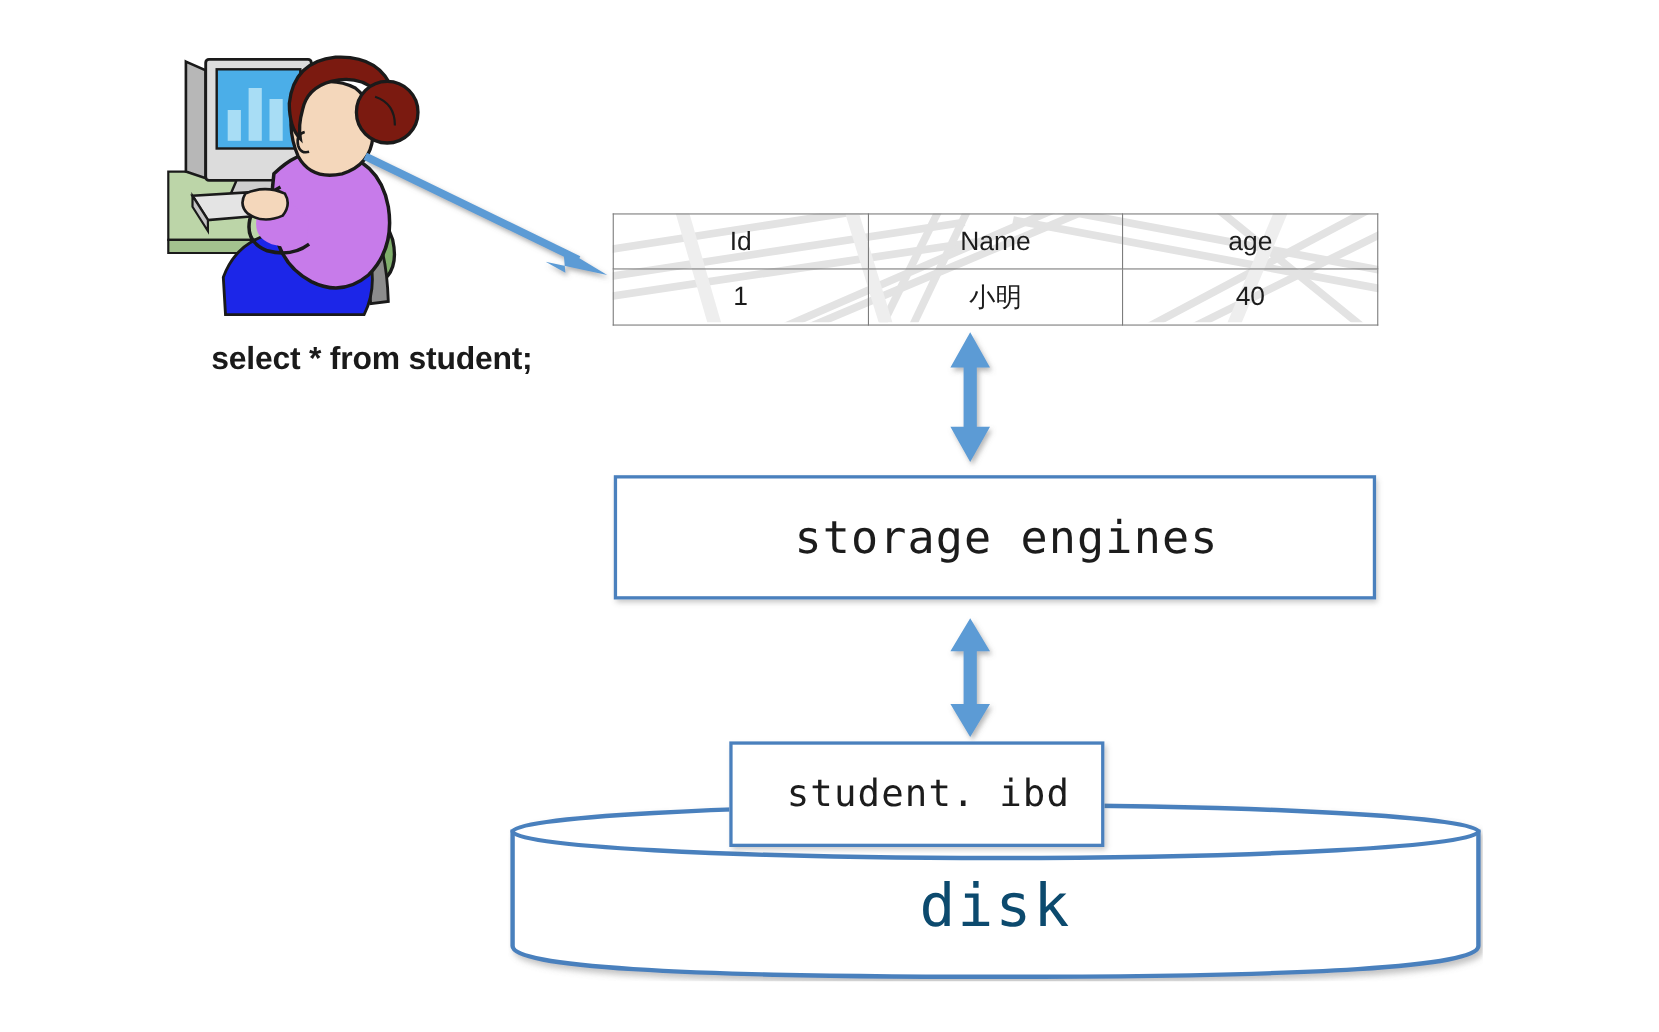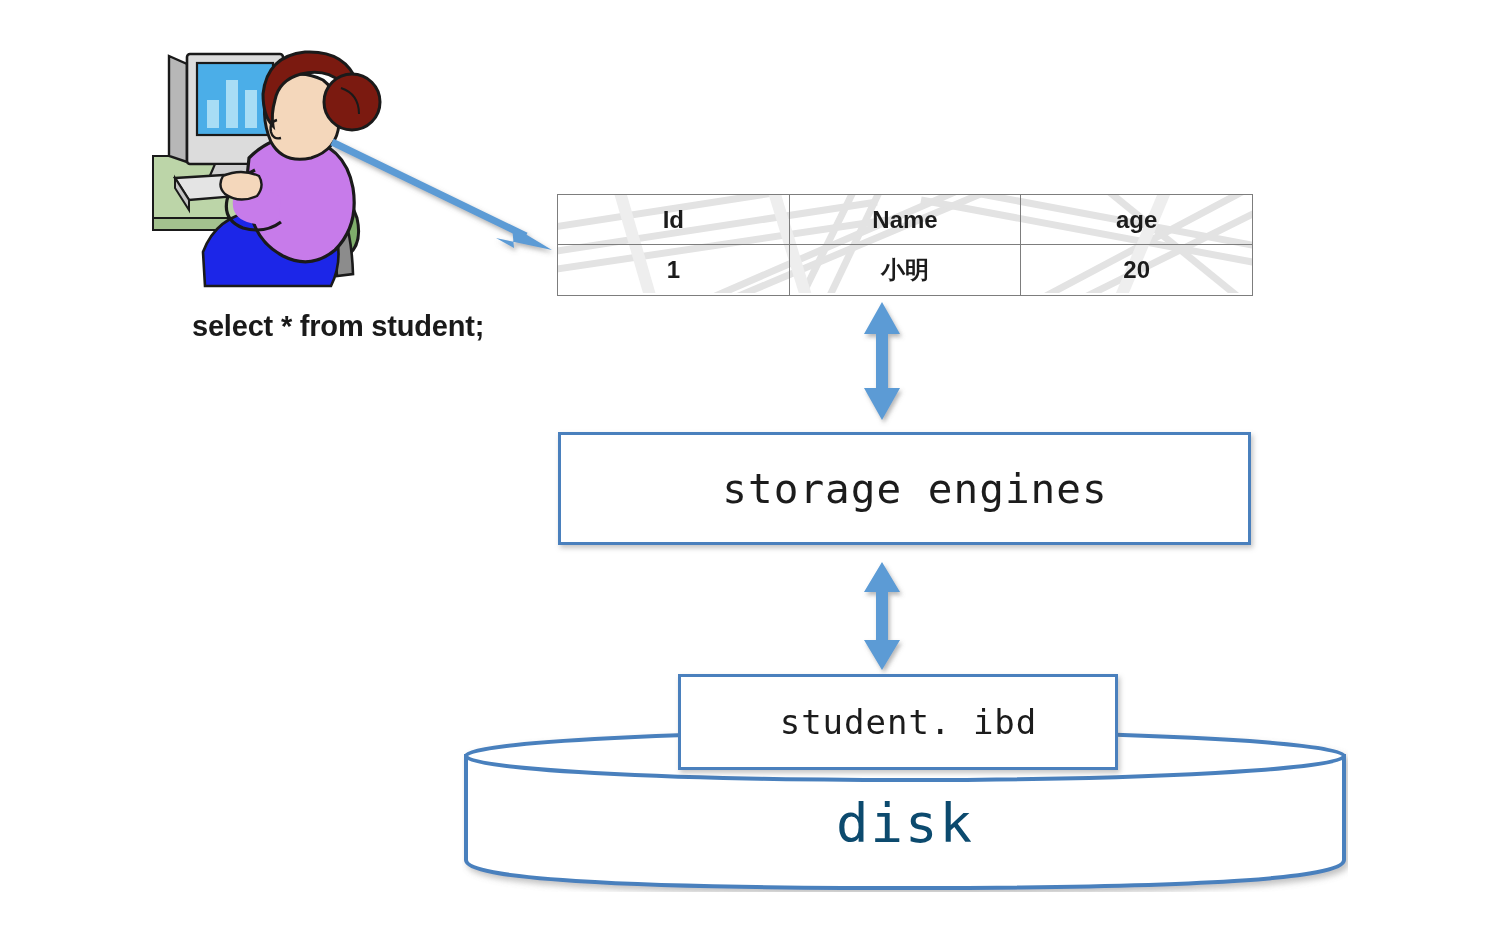--- a/index.html
+++ b/index.html
@@ -60,21 +60,21 @@
     height: 99px;
     border-collapse: collapse;
     table-layout: fixed;
     background: transparent;
   }
   table.result-table td,
   table.result-table th {
     border: 1.6px solid #7d7d7d;
     text-align: center;
     vertical-align: middle;
-    font-weight: bold;
+    font-weight: normal;
     font-size: 24px;
     color: #1c1c1c;
     background: transparent;
     padding: 0;
   }
   table.result-table th { height: 49px; }
   table.result-table td { height: 50px; }
 
   
   .blue-box {
@@ -96,23 +96,23 @@
   #storage-engines-box {
     left: 558px;
     top: 432px;
     width: 693px;
     height: 113px;
     z-index: 3;
   }
   #storage-engines-box .blue-box-label { font-size: 41px; }
 
   #student-ibd-box {
-    left: 678px;
+    left: 663px;
     top: 674px;
-    width: 440px;
+    width: 341px;
     height: 96px;
     z-index: 6;
   }
   #student-ibd-box .blue-box-label { font-size: 34px; }
 
   
   #disk-cylinder {
     position: absolute;
     left: 462px;
     top: 730px;
@@ -232,21 +232,21 @@
         <tr>
           <th>Id</th>
           <th>Name</th>
           <th>age</th>
         </tr>
       </thead>
       <tbody>
         <tr>
           <td>1</td>
           <td>小明</td>
-          <td>20</td>
+          <td>40</td>
         </tr>
       </tbody>
     </table>
   </div>
 
   <svg id="arrow-table-se" class="arrow-svg" viewBox="0 0 60 122">
     <defs>
       <filter id="shadowB" x="-60%" y="-30%" width="220%" height="170%">
         <feDropShadow dx="2" dy="3" stdDeviation="2.2" flood-color="#6d6d6d" flood-opacity="0.5"></feDropShadow>
       </filter>

